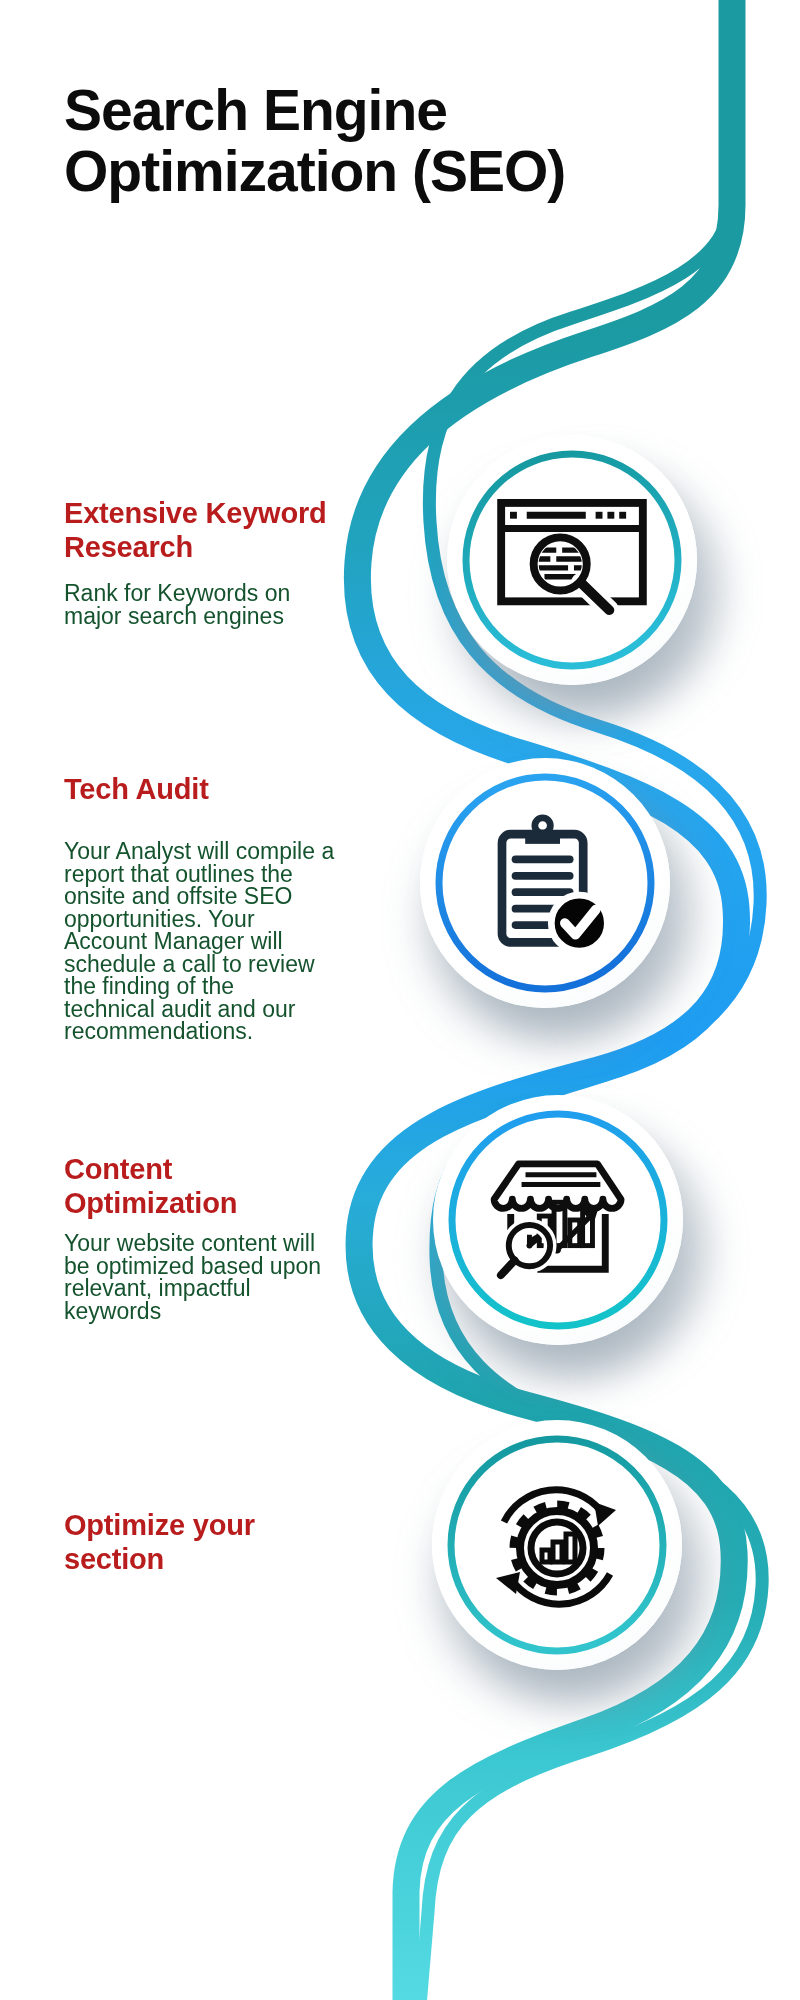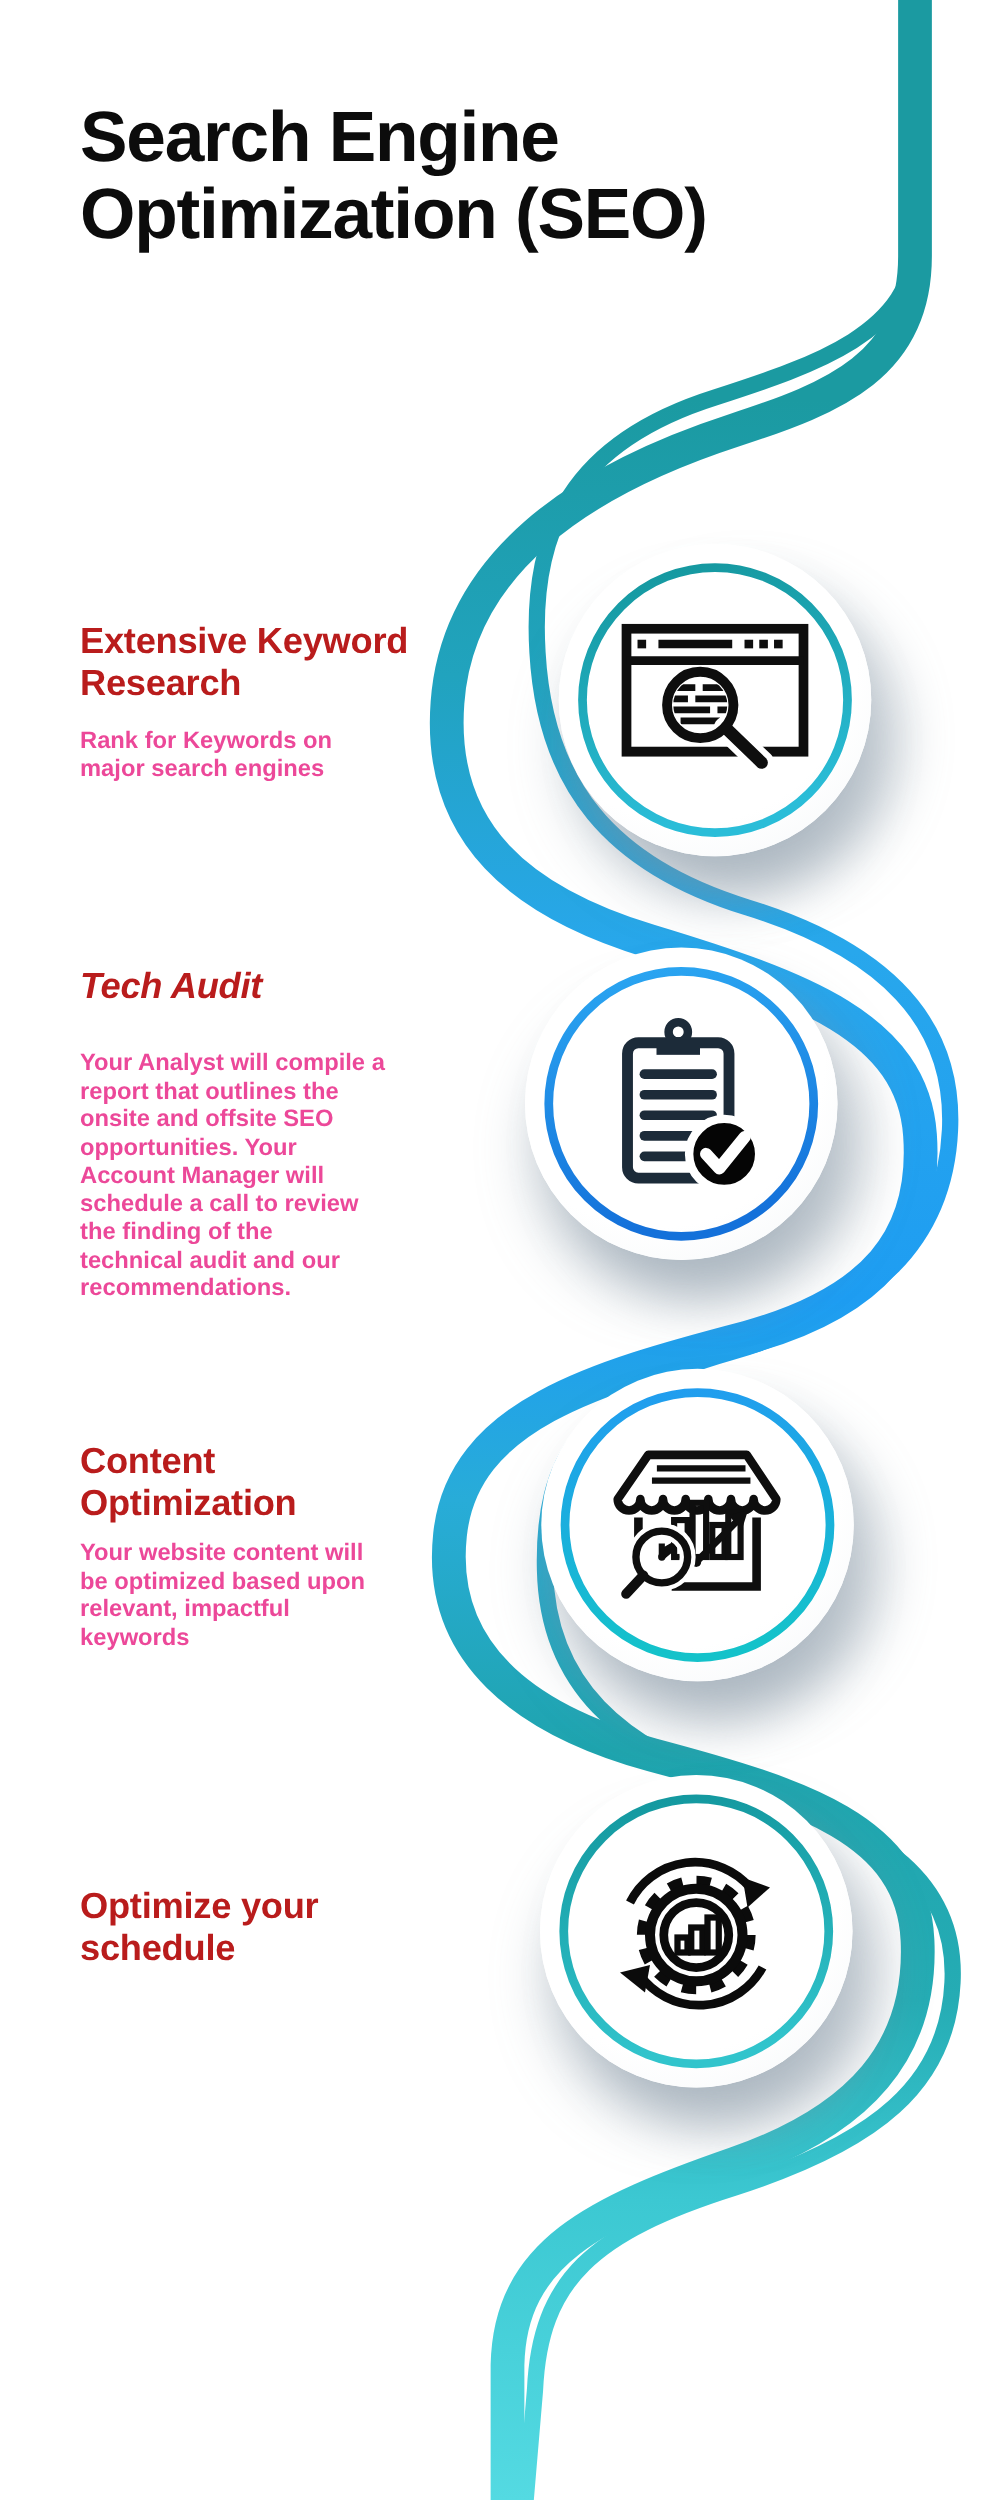--- a/index.html
+++ b/index.html
@@ -19,25 +19,25 @@
     position:absolute;left:66px;top:258px;z-index:3;
     font-size:16px;letter-spacing:4.2px;font-weight:400;color:#6e6e6e;
   }
   .sec-heading{
     position:absolute;left:64px;z-index:3;
     font-size:29px;line-height:34px;font-weight:700;color:#b91c1c;
     letter-spacing:-0.2px;white-space:pre-line;
   }
   .sec-body{
     position:absolute;left:64px;z-index:3;
-    font-size:19px;line-height:22.5px;font-weight:700;color:#ec4899;
+    font-size:23px;line-height:22.5px;font-weight:400;color:#14532d;
     white-space:pre-line;
   }
   .h1{top:496px;} .b1{top:582px;}
-  .h2{top:772px;font-style:italic;} .b2{top:840px;}
+  .h2{top:772px;} .b2{top:840px;}
   .h3{top:1152px;} .b3{top:1232px;}
   .h4{top:1508px;} .b4{top:1592px;}
   
   .circle{position:absolute;width:250px;height:250px;z-index:2;}
   .c1{left:447px;top:435px;} .c2{left:420px;top:758px;}
   .c3{left:433px;top:1095px;} .c4{left:432px;top:1420px;}
   .disc{
     position:absolute;inset:0;border-radius:50%;
     background:radial-gradient(circle at 42% 36%, #ffffff 62%, #f3f6f8 100%);
     box-shadow:26px 30px 38px rgba(126,142,158,.40), 0 36px 44px -6px rgba(126,142,158,.40);
@@ -113,21 +113,21 @@
 recommendations.</div>
 
   <div class="sec-heading h3">Content
 Optimization</div>
   <div class="sec-body b3">Your website content will
 be optimized based upon
 relevant, impactful
 keywords</div>
 
   <div class="sec-heading h4">Optimize your
-schedule</div>
+section</div>
 
   <div class="circle c1">
     <div class="disc"></div>
     <svg class="ring" width="250" height="250" viewBox="0 0 250 250">
       <defs>
           <linearGradient id="rg1" x1="0" y1="0" x2="0.2" y2="1">
         <stop offset="0" stop-color="#14969C"></stop>
             <stop offset="1" stop-color="#2ABDD8"></stop>
       </linearGradient>
         </defs>

